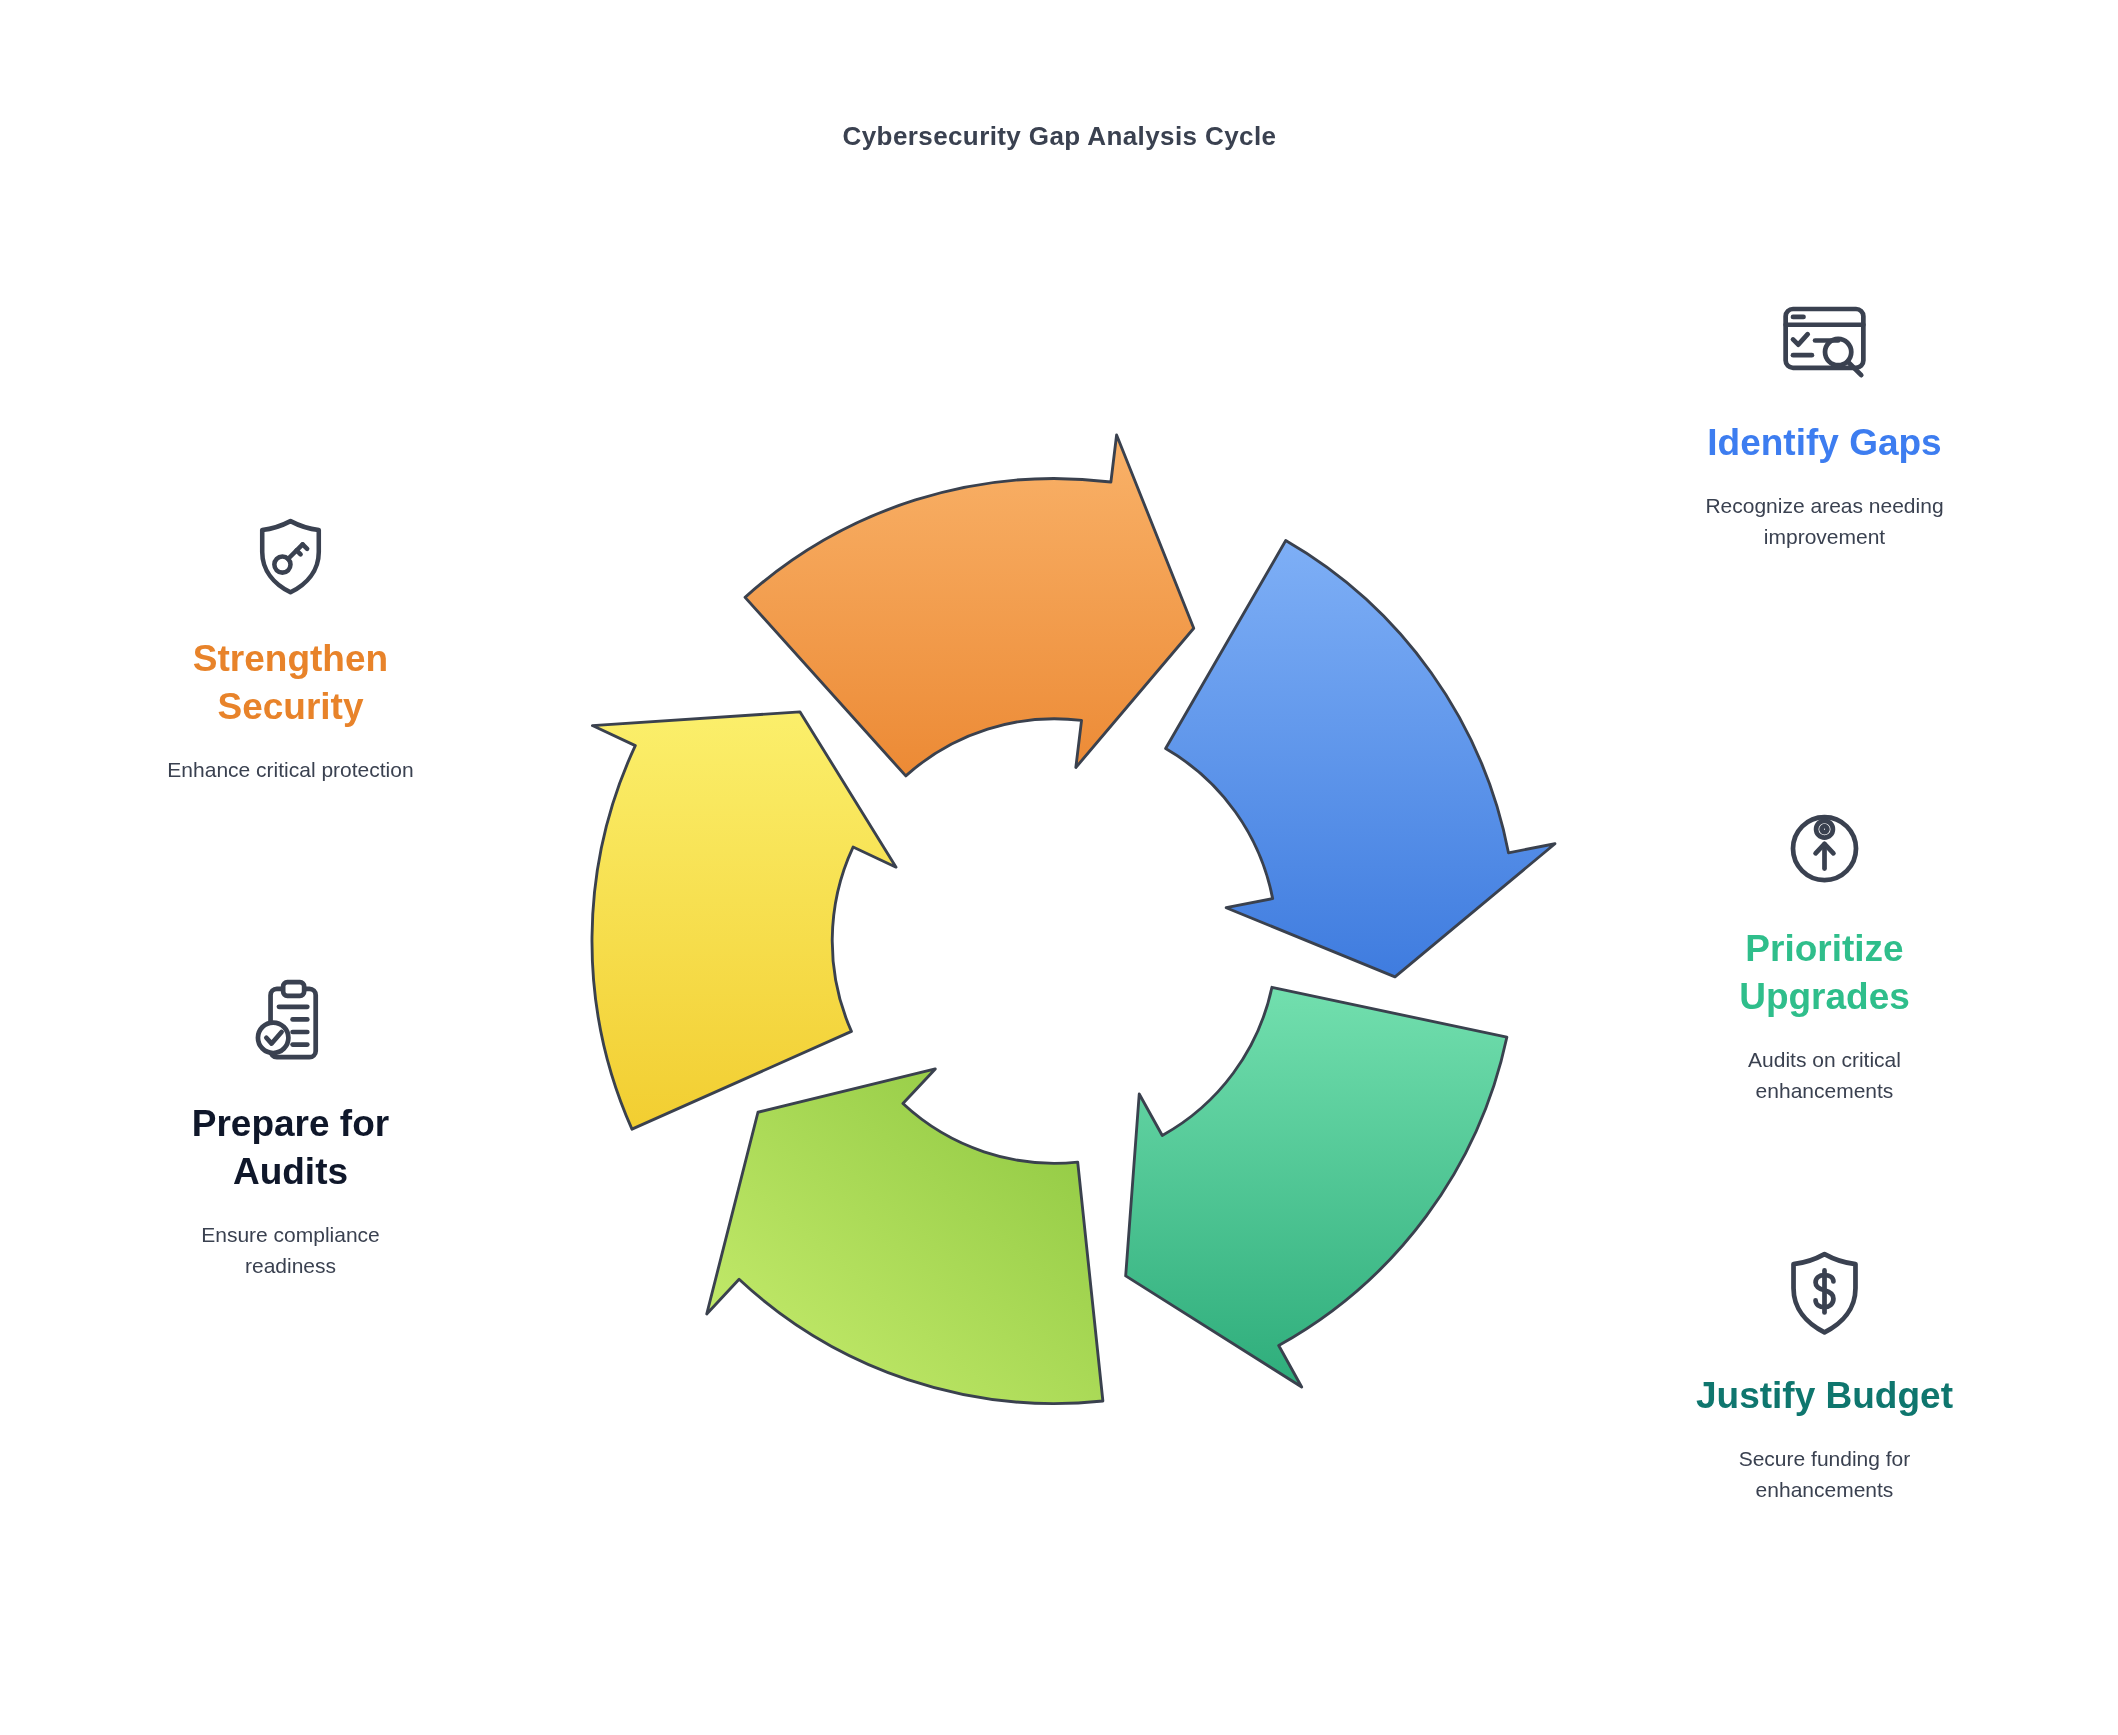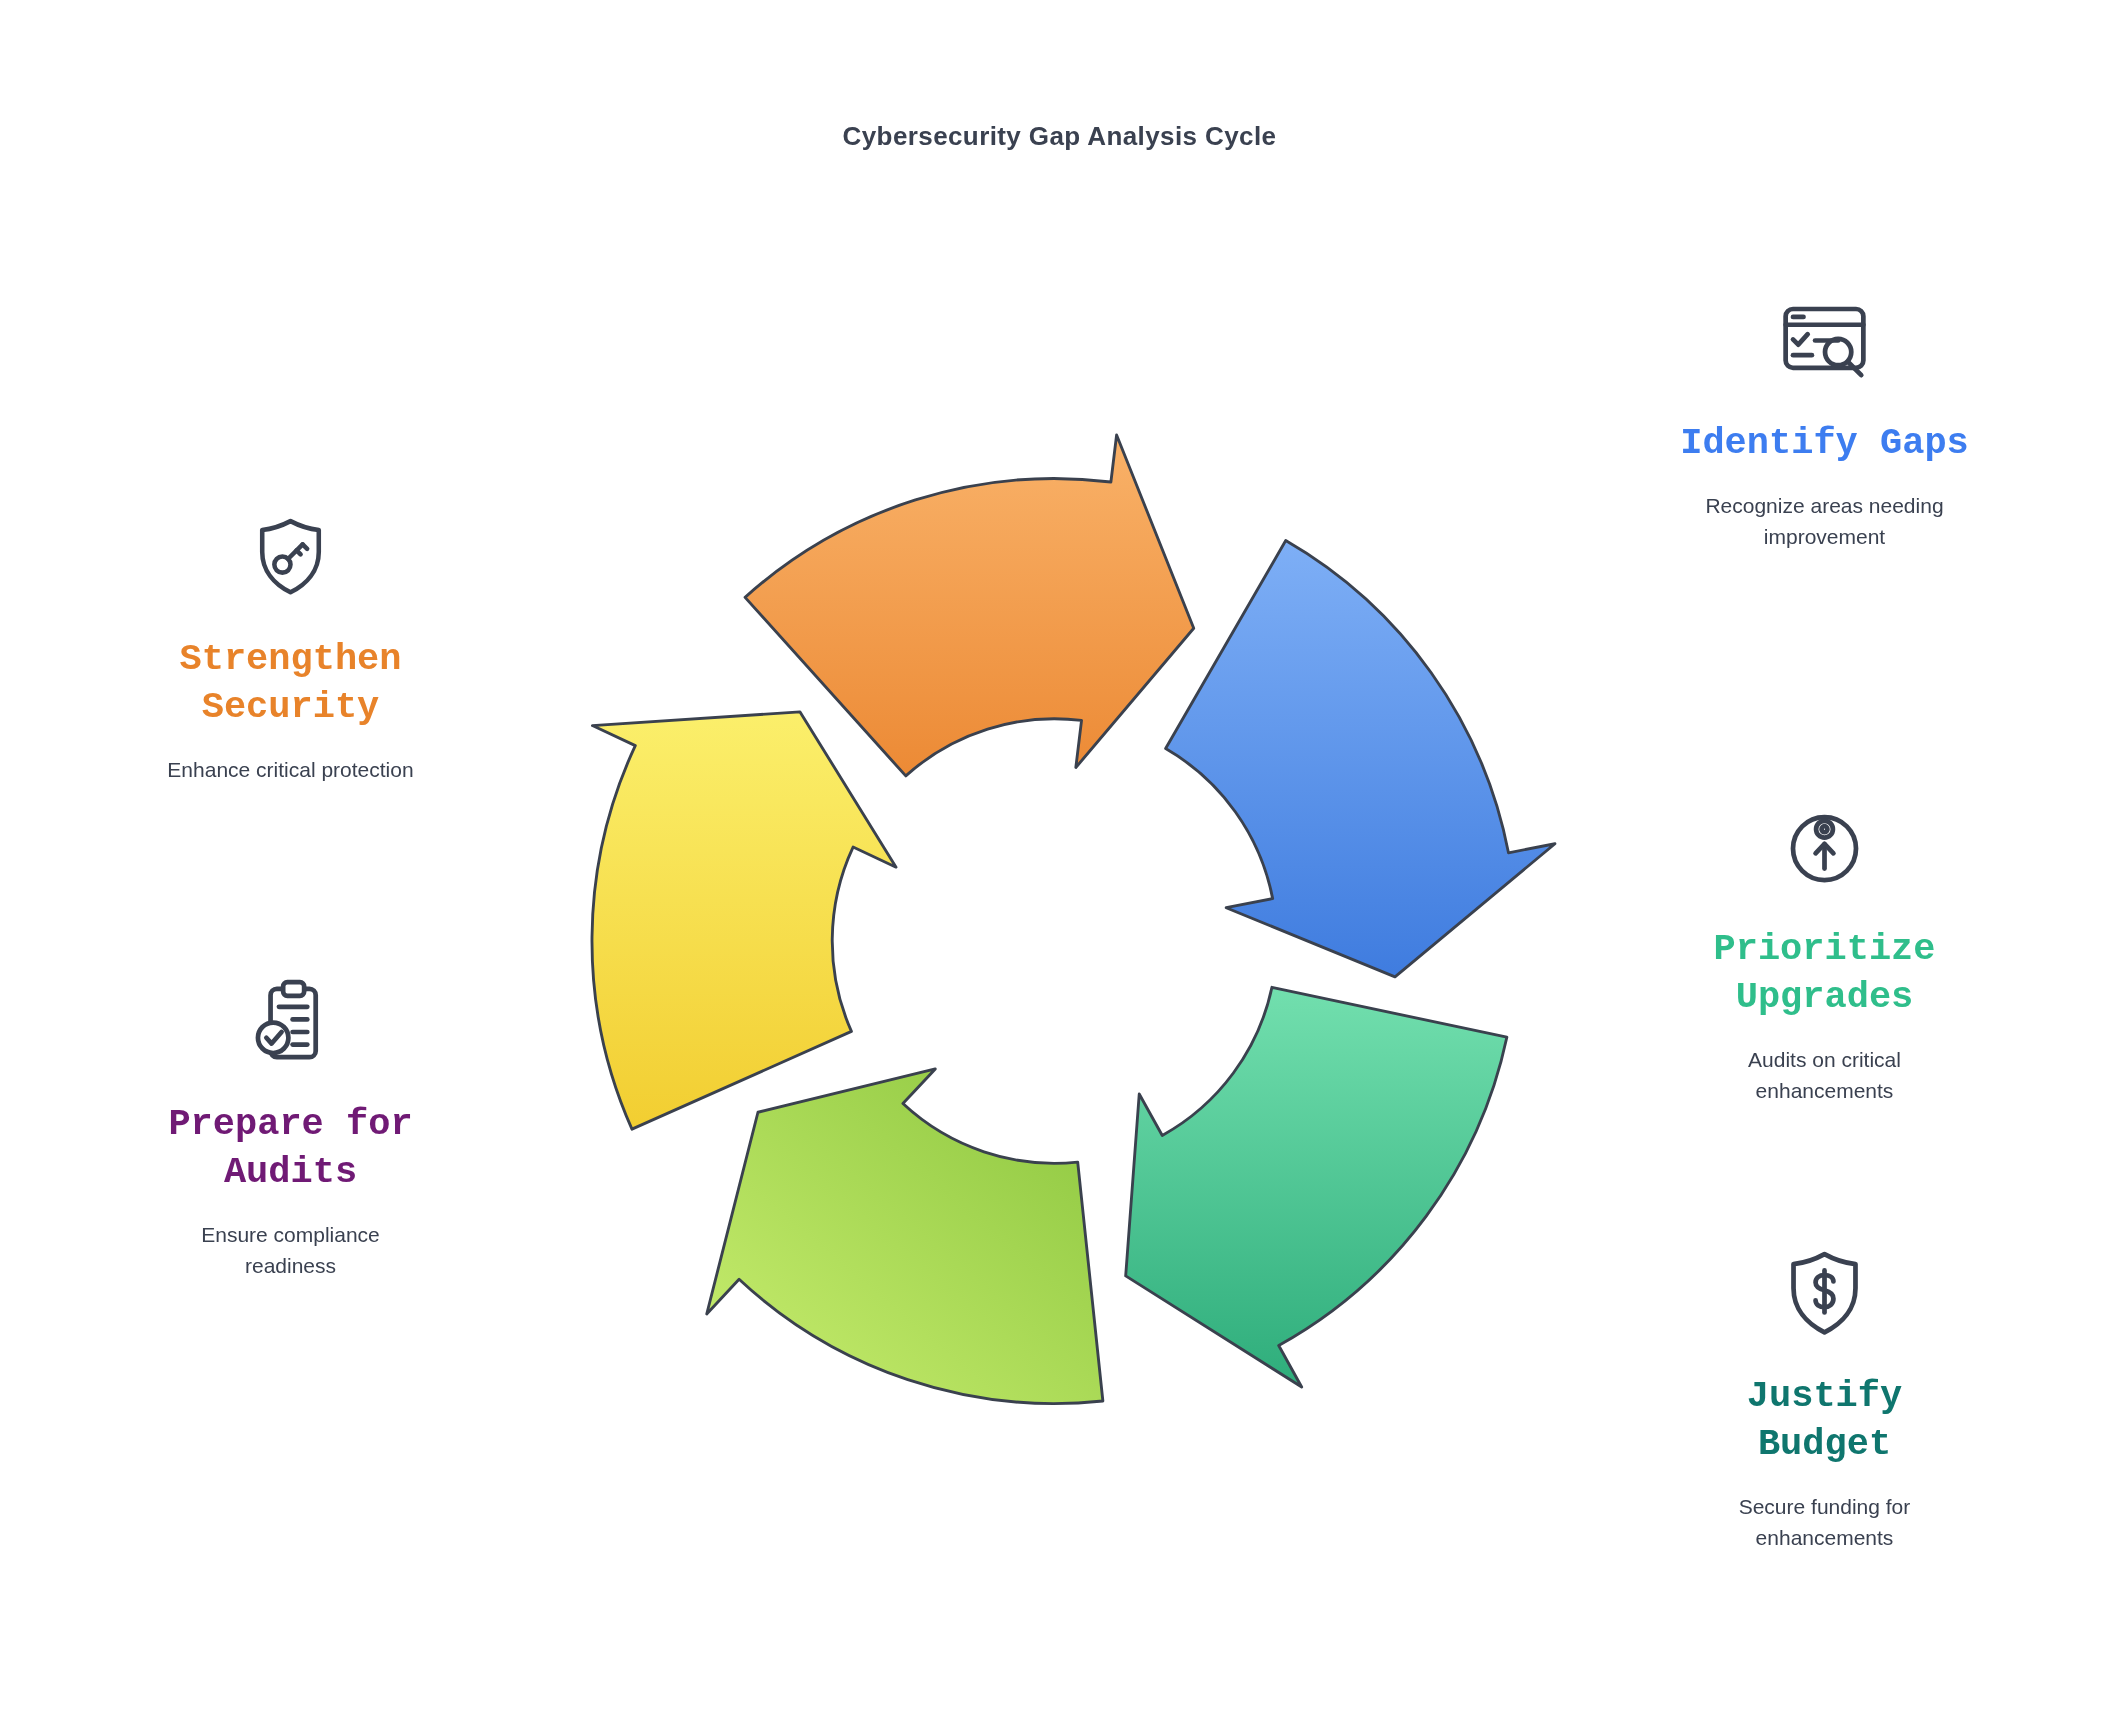--- a/index.html
+++ b/index.html
@@ -18,21 +18,21 @@
     color:#3A4150;
   }
   .step{
     position:absolute;width:343px;text-align:center;
   }
   .step .icon-wrap{
     display:flex;justify-content:center;margin-bottom:26px;
   }
   .step h2{
     margin:8px auto 23px auto;width:294px;
-    font-size:37px;font-weight:700;line-height:1.3;font-family:Liberation Mono, monospace;
+    font-size:37px;font-weight:700;line-height:1.3;
   }
   .step p{
     margin:0 auto;width:270px;
     font-size:21px;line-height:1.48;color:#3A4150;font-weight:400;
   }
   #step-identify{left:1653px;top:288px;}
   #step-prioritize{left:1653px;top:794px;}
   #step-budget{left:1653px;top:1241px;}
   #step-strengthen{left:119px;top:508px;}
   #step-audits{left:119px;top:969px;}
@@ -149,18 +149,18 @@
           <rect x="43" y="12.5" width="20" height="13" rx="4" fill="#ffffff"></rect>
           <line x1="39" y1="36" x2="66" y2="36"></line>
           <line x1="52" y1="48" x2="66" y2="48"></line>
           <line x1="52" y1="60" x2="66" y2="60"></line>
           <line x1="52" y1="72" x2="66" y2="72"></line>
           <circle cx="33.5" cy="65.5" r="14.5" fill="#ffffff"></circle>
           <path d="M27 65.5 l5 5.5 l9.5 -11"></path>
         </g>
       </svg>
     </div>
-    <h2 style="color: #701a75;">Prepare for Audits</h2>
+    <h2 style="color: #0f172a;">Prepare for Audits</h2>
     <p>Ensure compliance readiness</p>
   </div>
 
 </div>
 
 
 </body></html>

